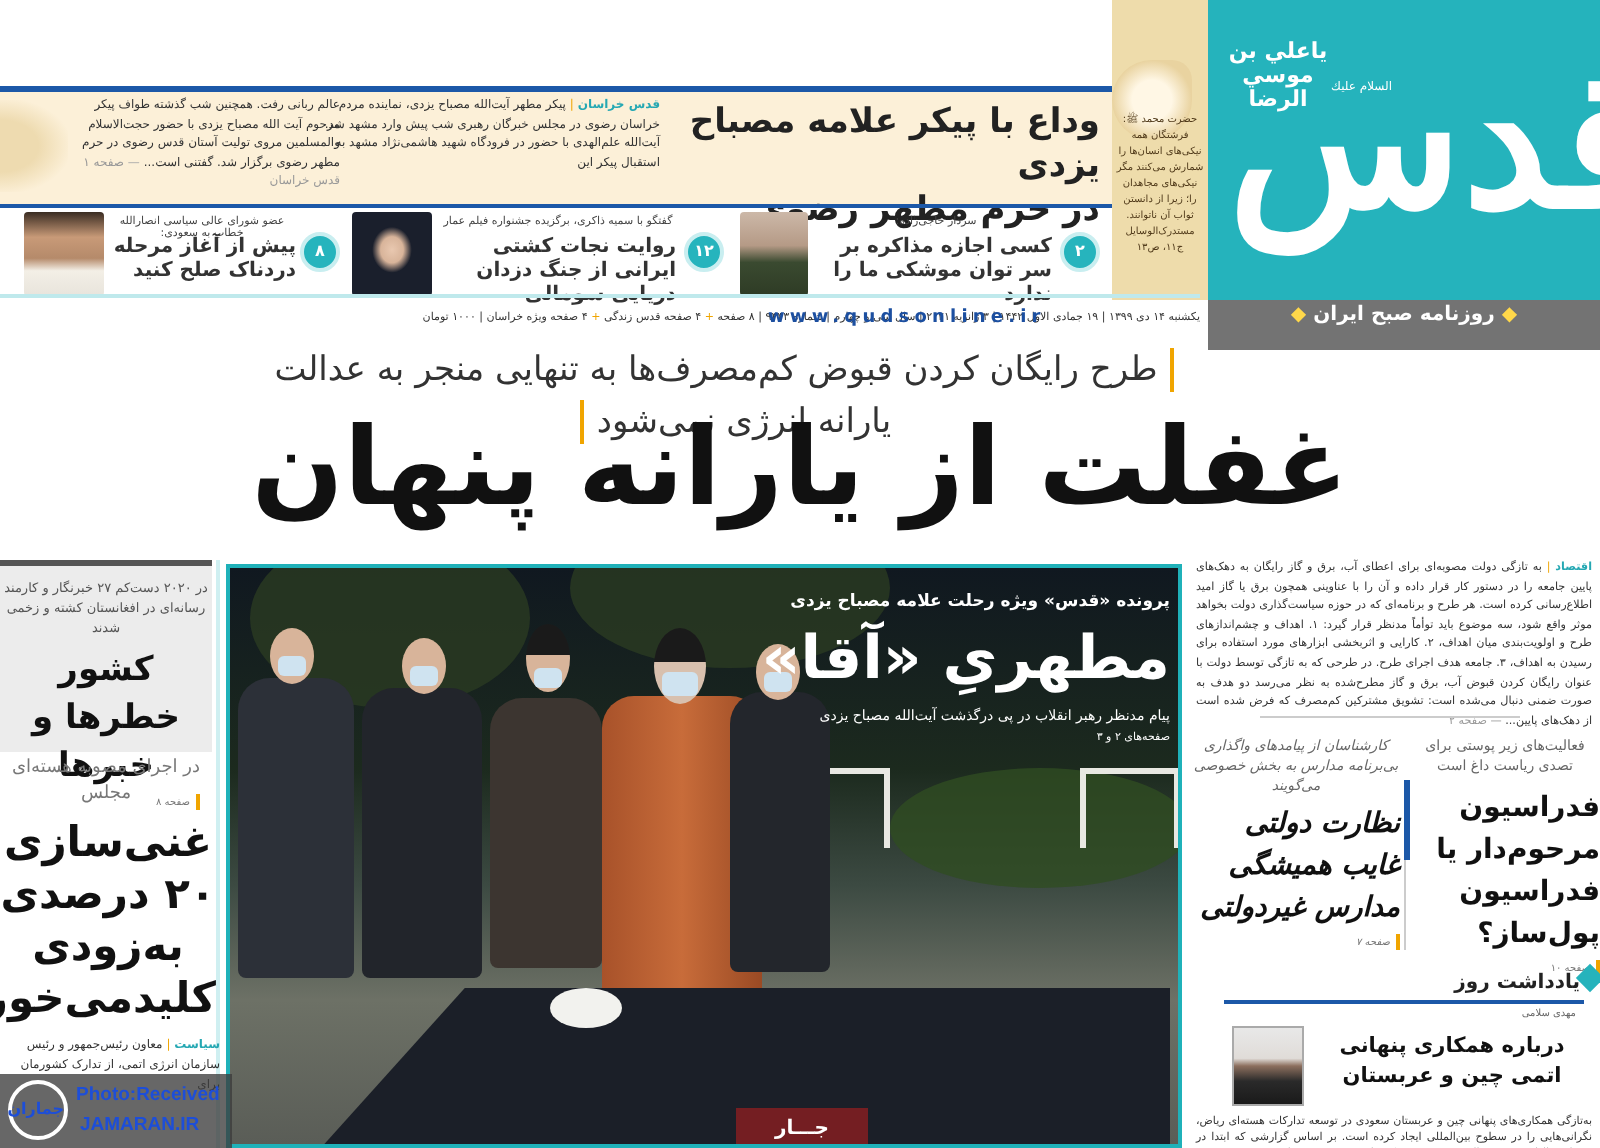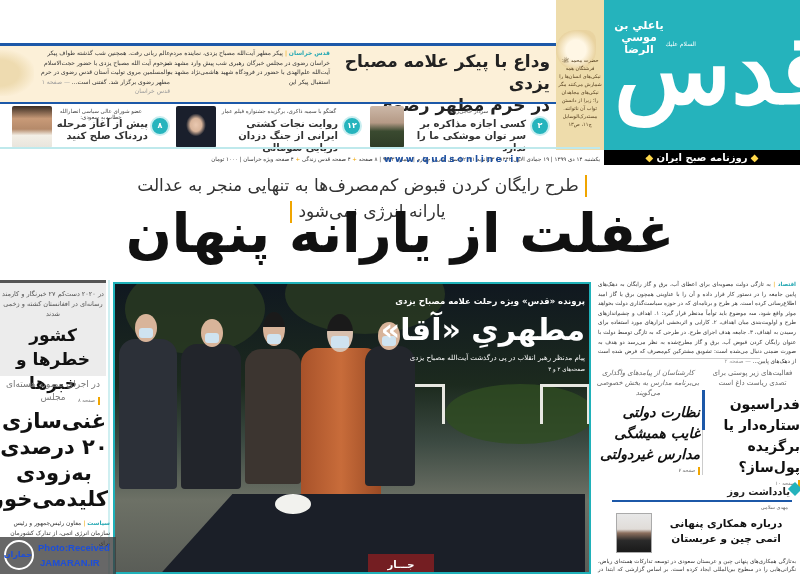--- a/index.html
+++ b/index.html
@@ -6,21 +6,21 @@
   html, body { width: 800px; height: 574px; overflow: hidden; background: #fff; }
   body { font-family: "DejaVu Sans", sans-serif; position: relative; direction: ltr; }
   .abs { position: absolute; }
   .rtl { direction: rtl; text-align: right; }
 
   
   #masthead { left: 604px; top: 0; width: 196px; height: 150px; background: #25b3bc; overflow: hidden; }
   #logo-text { position: absolute; left: 10px; top: 10px; width: 150px; height: 120px; color: #fff; font-family: "DejaVu Serif", serif; font-size: 96px; font-weight: bold; line-height: 120px; text-align: center; }
   #badge { position: absolute; left: 5px; top: 20px; width: 60px; color: #fff; font-size: 11px; line-height: 12px; font-weight: bold; text-align: center; direction: rtl; }
   #badge-small { position: absolute; left: 52px; top: 40px; width: 40px; color: #fff; font-size: 6px; direction: rtl; }
-  #tagline-bar { left: 604px; top: 150px; width: 196px; height: 15px; background: #000000; color: #fff; font-size: 10px; line-height: 15px; text-align: center; direction: rtl; font-weight: bold; letter-spacing: 1px; }
+  #tagline-bar { left: 604px; top: 150px; width: 196px; height: 25px; background: #737373; color: #fff; font-size: 10px; line-height: 15px; text-align: center; direction: rtl; font-weight: bold; letter-spacing: 1px; }
   .ornament { color: #ffd84a; }
 
   
   #quote-strip { left: 556px; top: 0; width: 48px; height: 150px; background: #eedcab; }
   #quote-orn { position: absolute; left: 0; top: 30px; width: 40px; height: 40px; background: radial-gradient(circle, #fff7e5 35%, #e9d3a0 70%); border-radius: 50% 10px 50% 50%; }
   #quote-text { position: absolute; left: 2px; top: 56px; width: 44px; font-size: 5px; line-height: 8px; color: #503a1a; direction: rtl; text-align: center; }
 
   
   #top-rule { left: 0; top: 43px; width: 556px; height: 3px; background: #1c58a8; }
   #news-beige { left: 0; top: 46px; width: 556px; height: 56px; background: #fcf0d8; }
@@ -218,21 +218,21 @@
 <div id="eqtesad" class="abs rtl">
   <span class="tag">اقتصاد</span>
   <span style="color:#f0a500">|</span>
   <span>به تازگی دولت مصوبه‌ای برای اعطای آب، برق و گاز رایگان به دهک‌های پایین جامعه را در دستور کار قرار داده و آن را با عناوینی همچون برق یا گاز امید اطلاع‌رسانی کرده است. هر طرح و برنامه‌ای که در حوزه سیاست‌گذاری دولت بخواهد موثر واقع شود، سه موضوع باید توأماً مدنظر قرار گیرد: ۱. اهداف و چشم‌اندازهای طرح و اولویت‌بندی میان اهداف، ۲. کارایی و اثربخشی ابزارهای مورد استفاده برای رسیدن به اهداف، ۳. جامعه هدف اجرای طرح. در طرحی که به تازگی توسط دولت با عنوان رایگان کردن قبوض آب، برق و گاز مطرح‌شده به نظر می‌رسد دو هدف به صورت ضمنی دنبال می‌شده است: تشویق مشترکین کم‌مصرف که فرض شده است از دهک‌های پایین...</span>
   <span style="color:#999"> — </span><span style="color:#999">صفحه ۲</span>
 </div>
 <div id="right-sep" class="abs"></div>
 
 <div id="col-federation" class="abs">
   <div class="sub-kicker">فعالیت‌های زیر پوستی برای تصدی ریاست داغ است</div>
-  <div class="sub-title" style="margin-top:6px;">فدراسیون ستاره‌دار یا برگزیده پول‌ساز؟</div>
+  <div class="sub-title" style="margin-top:6px;">فدراسیون مرحوم‌دار یا فدراسیون پول‌ساز؟</div>
   <div class="pageref"><span class="bar"></span><span>صفحه ۱۰</span></div>
 </div>
 <div id="vert-blue" class="abs"></div>
 <div id="vert-grey" class="abs"></div>
 <div id="col-nezarat" class="abs">
   <div class="sub-kicker">کارشناسان از پیامدهای واگذاری بی‌برنامه مدارس به بخش خصوصی می‌گویند</div>
   <div class="sub-title" style="margin-top:4px;">نظارت دولتی غایب همیشگی مدارس غیردولتی</div>
   <div class="pageref"><span class="bar"></span><span>صفحه ۷</span></div>
 </div>
 

